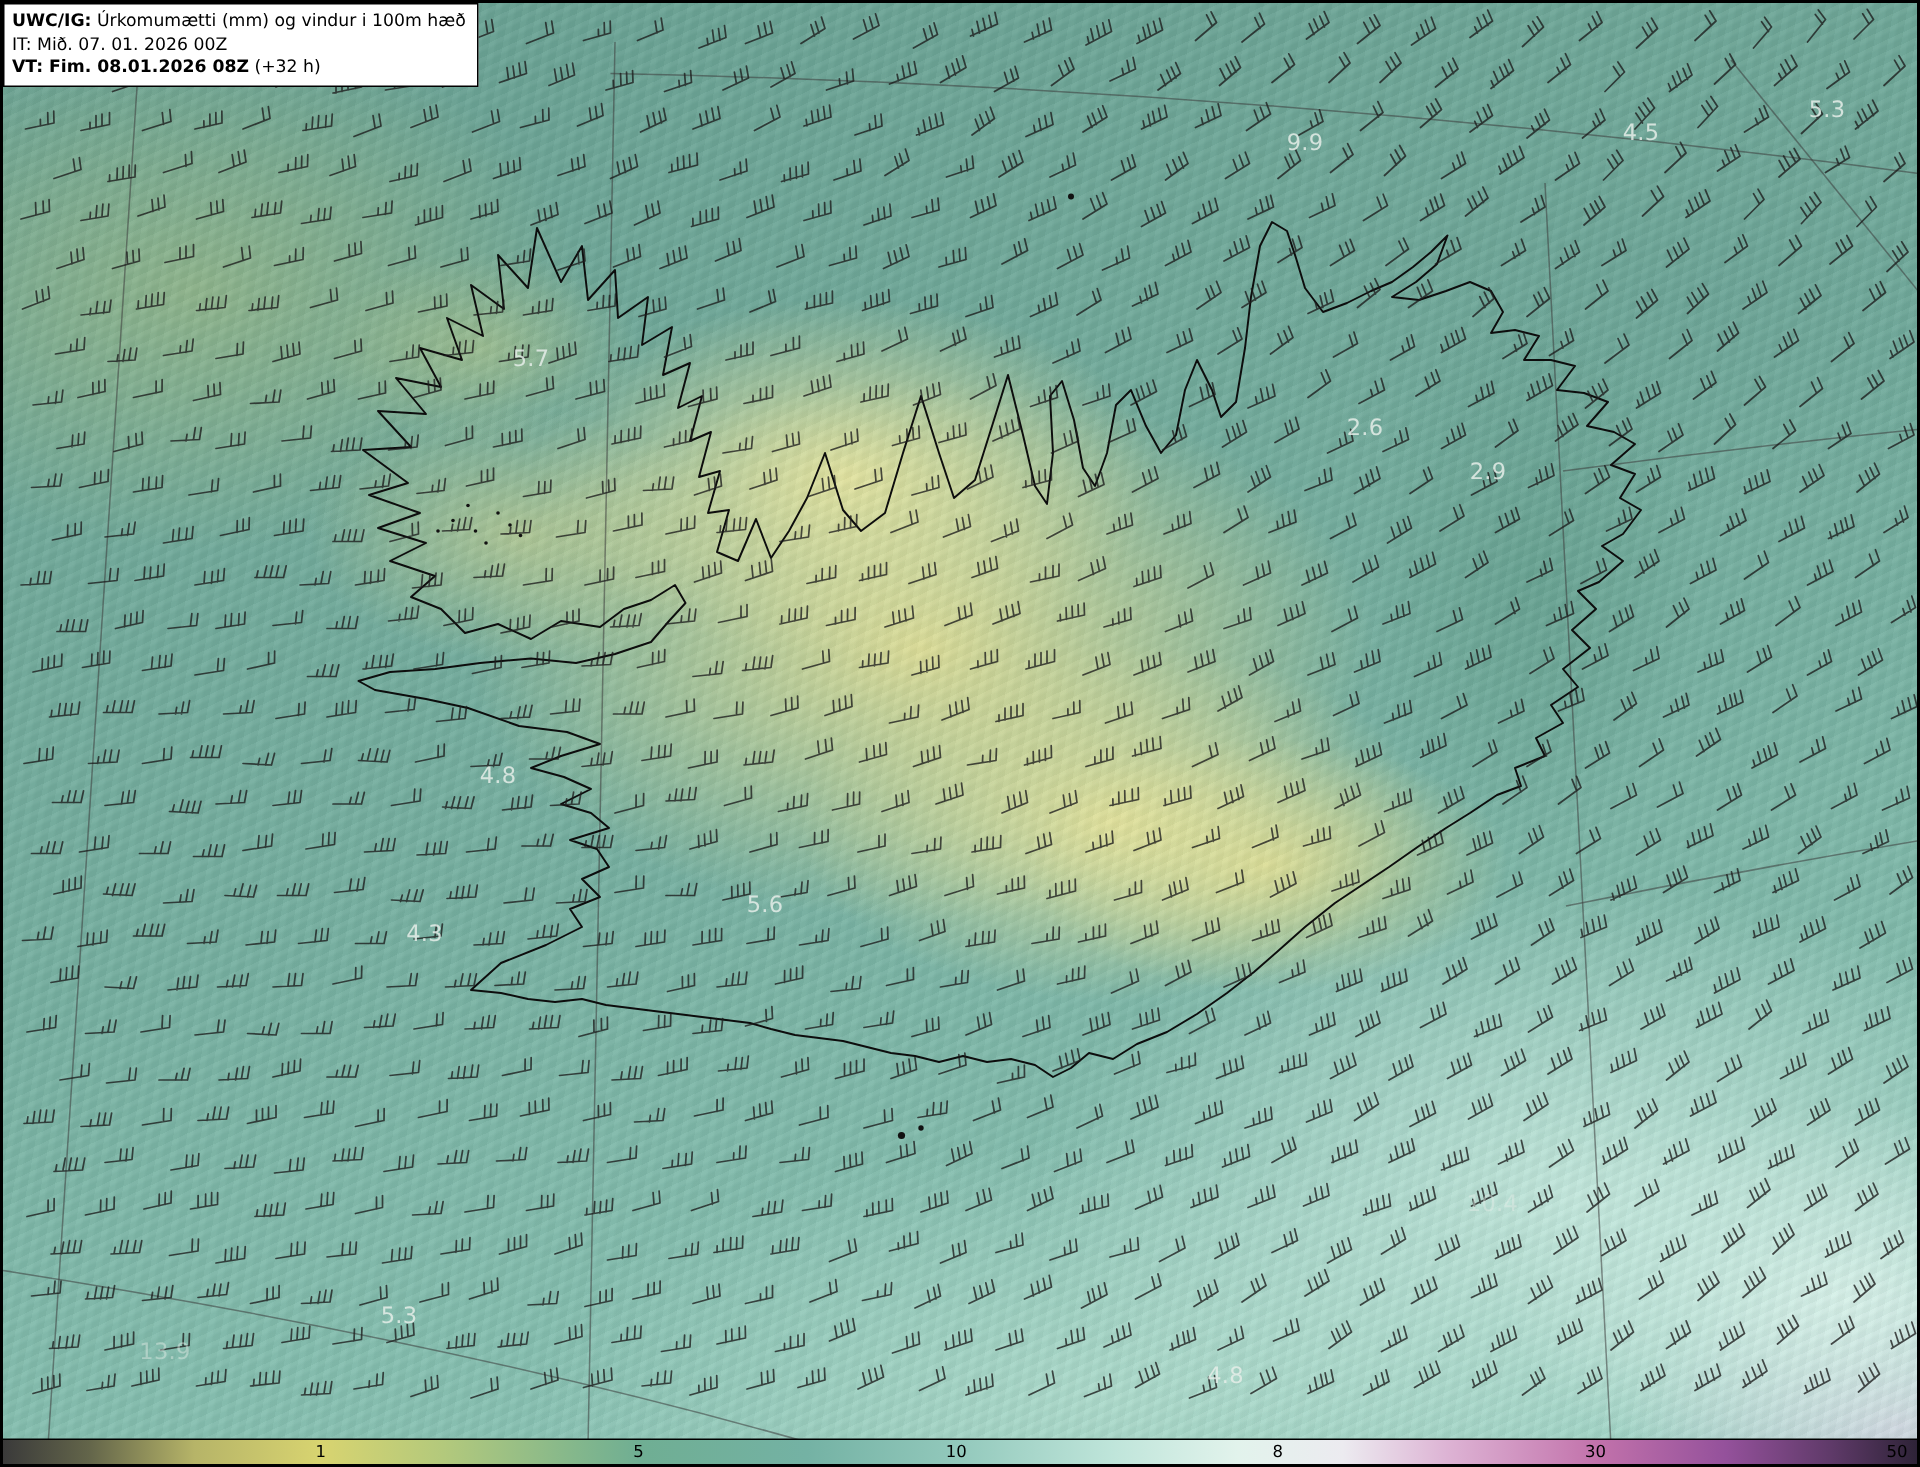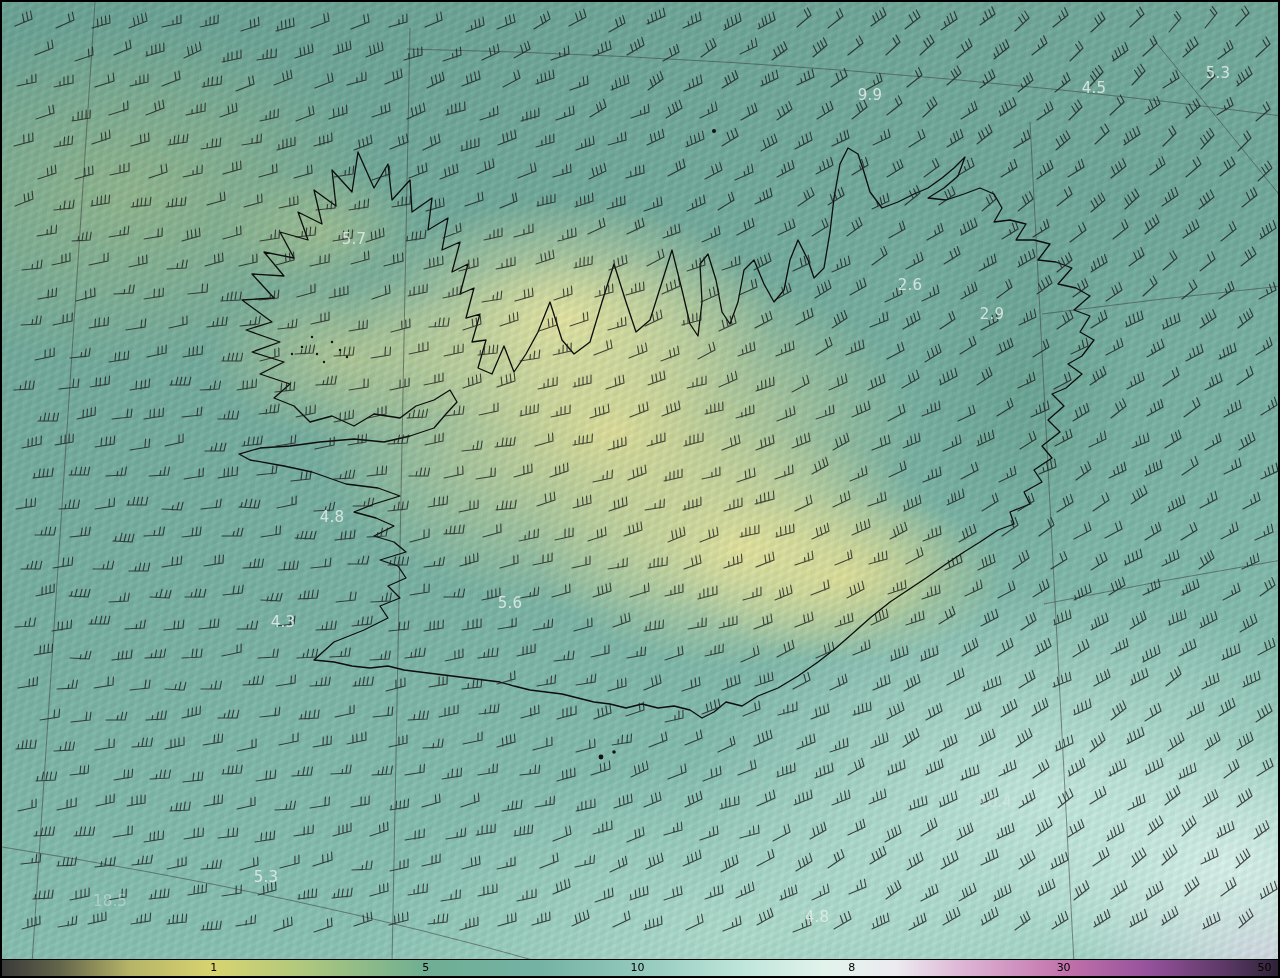--- a/index.html
+++ b/index.html
@@ -104,24 +104,29 @@
       <div class="vlabel" style="left: 1092px; top: 86px;">4.5</div>
       <div class="vlabel" style="left: 868px; top: 93px;">9.9</div>
       <div class="vlabel" style="left: 352px; top: 237px;">5.7</div>
       <div class="vlabel" style="left: 908px; top: 283px;">2.6</div>
       <div class="vlabel" style="left: 975px; top: 312px; margin-left: 15px;">2.9</div>
       <div class="vlabel" style="left: 330px; top: 515px;">4.8</div>
       <div class="vlabel" style="left: 508px; top: 601px;">5.6</div>
       <div class="vlabel" style="left: 281px; top: 620px;">4.3</div>
       <div class="vlabel dim" style="left: 993px; top: 800px;">10.4</div>
       <div class="vlabel" style="left: 264px; top: 875px;">5.3</div>
-      <div class="vlabel dim" style="left: 108px; top: 899px;">18.5</div>
+      <div class="vlabel dim" style="left: 108px; top: 899px;">13.9</div>
       <div class="vlabel" style="left: 815px; top: 915px;">4.8</div>
     </div>
 
+  <div class="legend-box">
+    <div><b>UWC/IG:</b><span> Úrkomumætti (mm) og vindur i 100m hæð</span></div>
+    <div>IT: Mið. 07. 01. 2026 00Z</div>
+    <div><b>VT: Fim. 08.01.2026 08Z</b><span> (+32 h)</span></div>
+  </div>
 
   <div class="colorbar" id="colorbar" style="background: linear-gradient(to right, rgb(58, 58, 58) 0%, rgb(99, 101, 74) 4.5%, rgb(182, 180, 104) 10%, rgb(216, 212, 112) 16.6%, rgb(179, 201, 124) 23%, rgb(131, 183, 140) 30%, rgb(111, 174, 147) 33.3%, rgb(116, 178, 164) 42%, rgb(147, 201, 188) 50%, rgb(191, 229, 218) 58%, rgb(226, 243, 236) 64.5%, rgb(236, 235, 240) 70%, rgb(221, 179, 212) 75.5%, rgb(194, 114, 171) 83.3%, rgb(148, 81, 155) 90%, rgb(95, 58, 105) 95.5%, rgb(46, 35, 55) 100%);">
       <span class="tick" style="left: 16.6%;">1</span>
       <span class="tick" style="left: 33.2%;">5</span>
       <span class="tick" style="left: 49.8%;">10</span>
       <span class="tick" style="left: 66.6%;">8</span>
       <span class="tick" style="left: 83.2%;">30</span>
       <span class="tick last" style="left: 99.5%;">50</span>
     </div>
 

